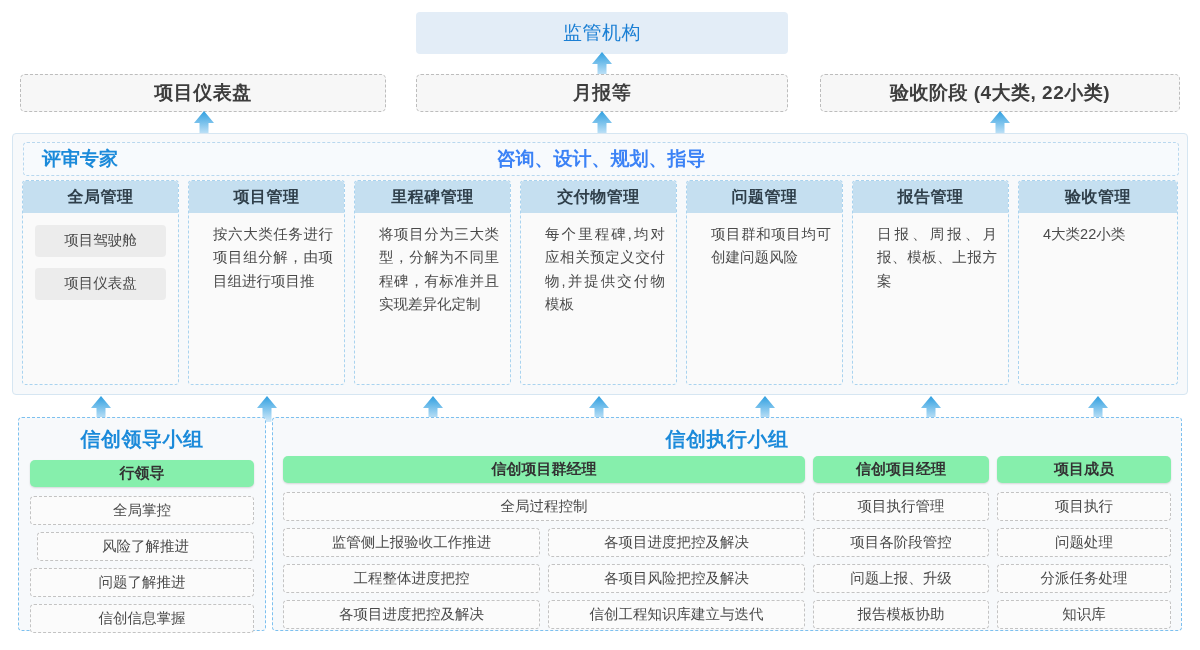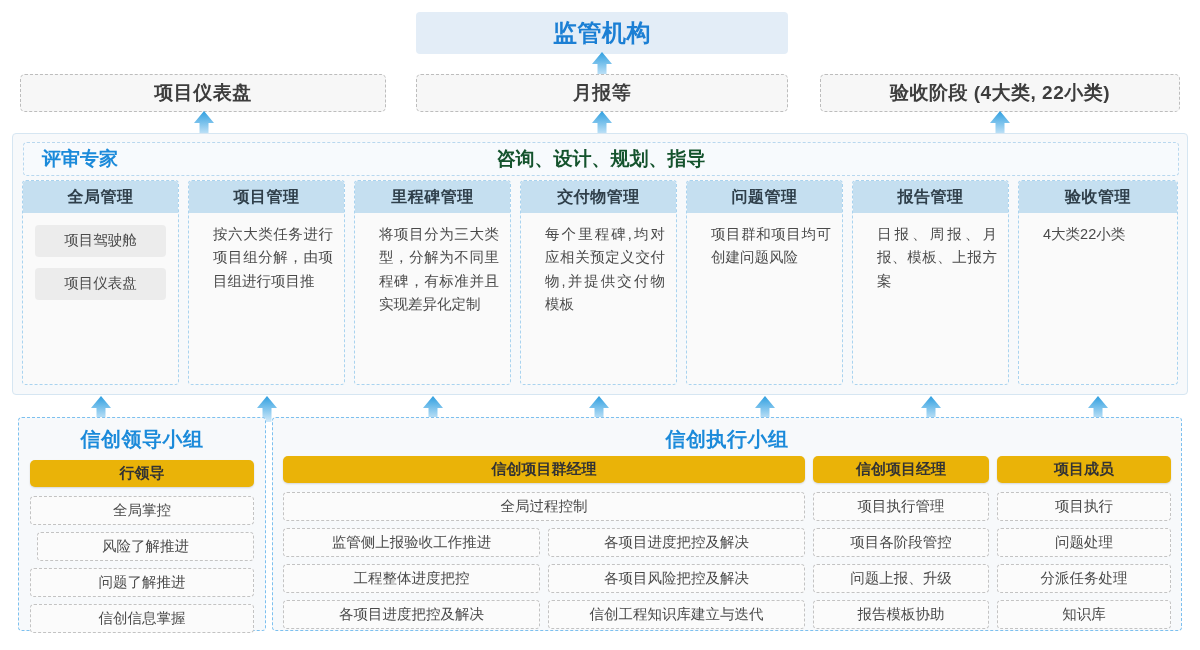--- a/index.html
+++ b/index.html
@@ -25,22 +25,22 @@
 
   .solid-box {
     background: #e3edf7;
     border-radius: 4px;
     display: flex;
     align-items: center;
     justify-content: center;
   }
   .title-blue {
     color: #1b7fd4;
-    font-weight: bold;
-    font-size: 24px;
+    font-weight: normal;
+    font-size: 19px;
     letter-spacing: 0.5px;
   }
 
   .dashed-box {
     border: 1px dashed #bdbdbd;
     background: #f7f7f7;
     border-radius: 5px;
     display: flex;
     align-items: center;
     justify-content: center;
@@ -72,21 +72,21 @@
     display: flex;
     align-items: center;
   }
   .band-header .bh-left {
     color: #1b8ada;
     font-weight: bold;
     font-size: 19px;
     margin-left: 18px;
   }
   .band-header .bh-center {
-    color: #14532d;
+    color: #3b82f6;
     font-weight: bold;
     font-size: 19px;
     position: absolute;
     left: 0; right: 0;
     text-align: center;
   }
 
   .col {
     border: 1px dashed #a9d3ef;
     border-radius: 4px;
@@ -132,21 +132,21 @@
     background: #f7f9fb;
   }
   .group-title {
     color: #1b8ada;
     font-weight: bold;
     font-size: 20px;
     text-align: center;
     letter-spacing: 0.5px;
   }
   .role-head {
-    background: #eab308;
+    background: #86efac;
     border-radius: 5px;
     box-shadow: 0 1px 2px rgba(0,0,0,0.14);
     height: 27px;
     display: flex;
     align-items: center;
     justify-content: center;
     font-weight: bold;
     font-size: 15px;
     color: #333;
   }

